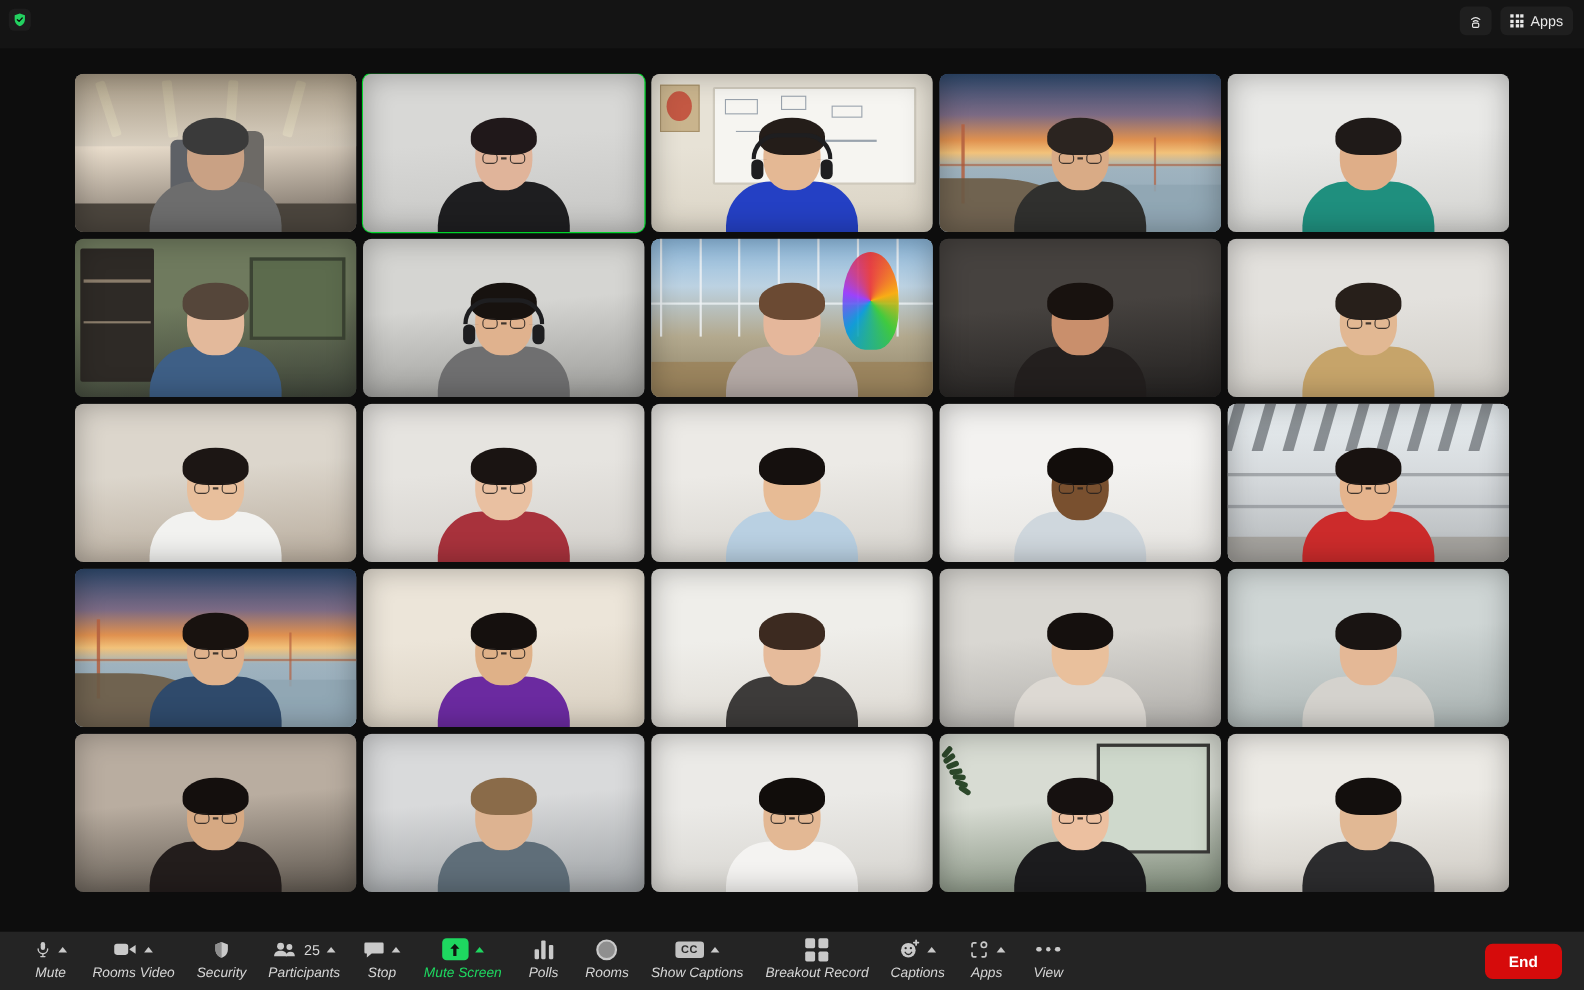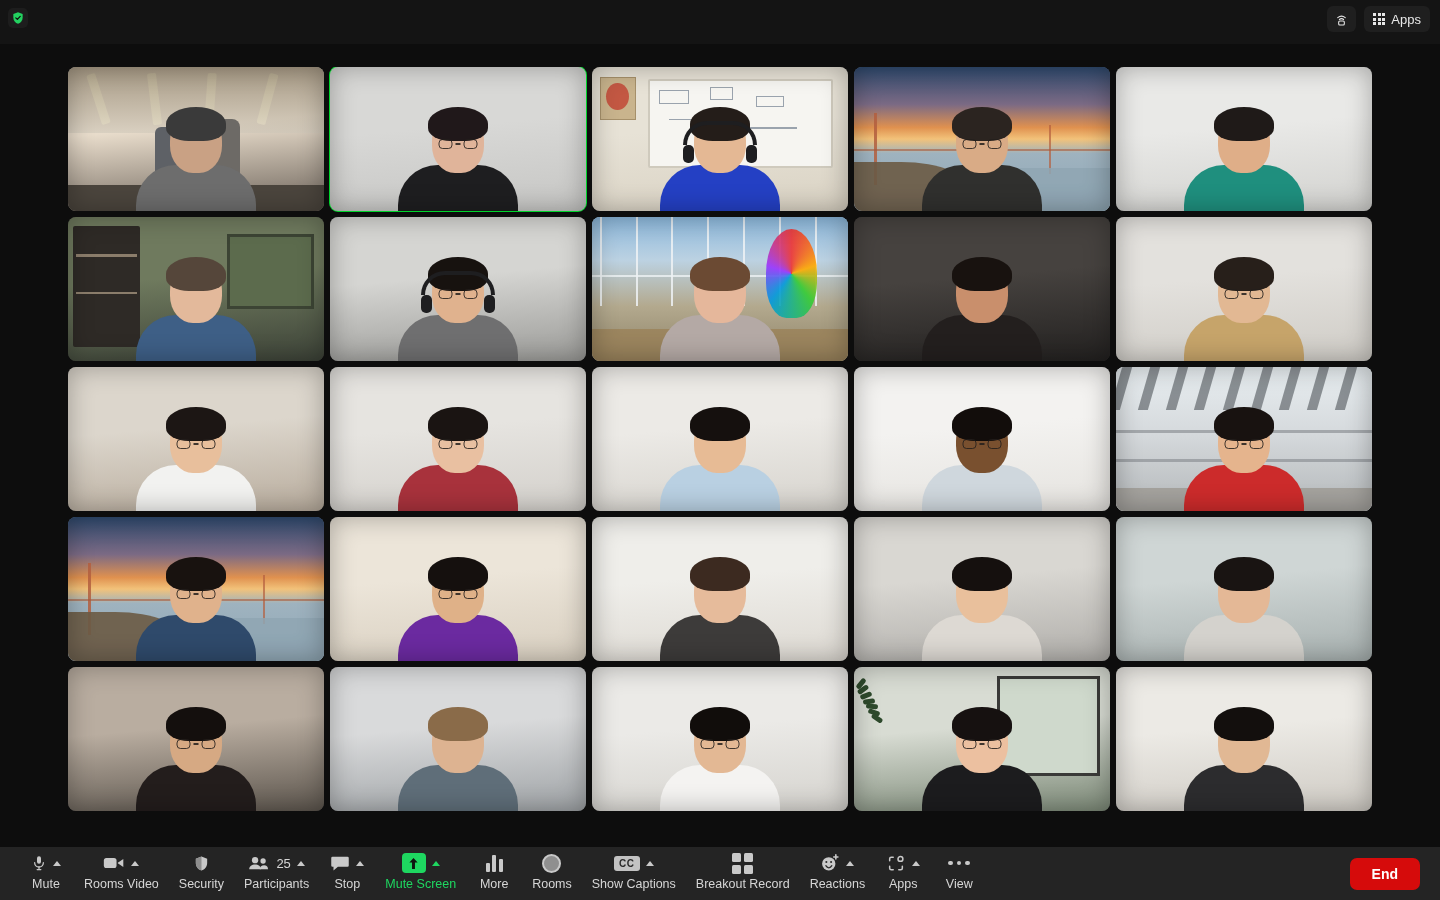--- a/index.html
+++ b/index.html
@@ -64,21 +64,21 @@
     position:absolute; left:0; bottom:0; width:1440px; height:53px;
     background:#242424;
     display:flex; align-items:center;
   }
   .tb-left { display:flex; align-items:flex-start; padding-left:18px; gap:0; }
   .tb-item {
     display:flex; flex-direction:column; align-items:center; justify-content:flex-start;
     min-width:56px; padding:0 10px; cursor:pointer; position:relative; height:45px;
   }
   .tb-iconrow { display:flex; align-items:center; gap:6px; height:24px; }
-  .tb-label { font-size:12.5px; color:#d6d6d6; margin-top:3px; white-space:nowrap; line-height:1; }
+  .tb-label { font-size:12.5px; color:#d6d6d6; margin-top:3px; white-space:nowrap; line-height:1;font-style:italic; }
   .tb-item.green .tb-label { color:#1ed760; }
   .chev { width:0;height:0;border-left:4px solid transparent;border-right:4px solid transparent;border-bottom:5px solid #c9c9c9; }
   .chev.green { border-bottom-color:#1ed760; }
   .count { font-size:13px; color:#d6d6d6; }
   .end-btn {
     position:absolute; right:20px; top:50%; transform:translateY(-50%);
     background:#d60b0b; color:#fff; font-size:14px; font-weight:bold;
     border:none; border-radius:7px; padding:8px 22px; cursor:pointer;
     font-family:"Liberation Sans", sans-serif;
   }
@@ -595,21 +595,21 @@
         <div class="tb-item">
           <div class="tb-iconrow">
             <span style="display: flex; align-items: center;">
               <span class="polls-bars">
                 <i style="height:9px"></i>
                 <i style="height:17px"></i>
                 <i style="height:13px"></i>
               </span>
             </span>
           </div>
-          <span class="tb-label">More</span>
+          <span class="tb-label">Polls</span>
         </div>
         <div class="tb-item">
           <div class="tb-iconrow">
             <span style="display: flex; align-items: center;">
               <span class="rec-circle" style="display:block"></span>
             </span>
           </div>
           <span class="tb-label">Rooms</span>
         </div>
         <div class="tb-item">
@@ -640,21 +640,21 @@
               <svg width="20" height="20" viewBox="0 0 24 24">
                 <circle cx="10.5" cy="13" r="8" fill="#c9c9c9"></circle>
                 <circle cx="7.6" cy="10.8" r="1.25" fill="#2a2a2a"></circle>
                 <circle cx="13.3" cy="10.8" r="1.25" fill="#2a2a2a"></circle>
                 <path d="M7 15.2c1 1.7 2.2 2.5 3.6 2.5s2.6-.8 3.6-2.5" stroke="#2a2a2a" stroke-width="1.5" fill="none" stroke-linecap="round"></path>
                 <path d="M19 2.2v5M16.5 4.7h5" stroke="#c9c9c9" stroke-width="1.9" stroke-linecap="round"></path>
               </svg>
             </span>
             <span class="chev"></span>
           </div>
-          <span class="tb-label">Reactions</span>
+          <span class="tb-label">Captions</span>
         </div>
         <div class="tb-item">
           <div class="tb-iconrow">
             <span style="display: flex; align-items: center;">
               <svg width="20" height="19" viewBox="0 0 24 24">
                 <path d="M8.5 4H6a2 2 0 0 0-2 2v2.5" stroke="#c9c9c9" stroke-width="1.9" fill="none" stroke-linecap="round"></path>
                 <path d="M4 15.5V18a2 2 0 0 0 2 2h2.5" stroke="#c9c9c9" stroke-width="1.9" fill="none" stroke-linecap="round"></path>
                 <path d="M15.5 20H18a2 2 0 0 0 2-2v-2.5" stroke="#c9c9c9" stroke-width="1.9" fill="none" stroke-linecap="round"></path>
                 <circle cx="17.6" cy="6.2" r="3.1" stroke="#c9c9c9" stroke-width="1.9" fill="none"></circle>
               </svg>

